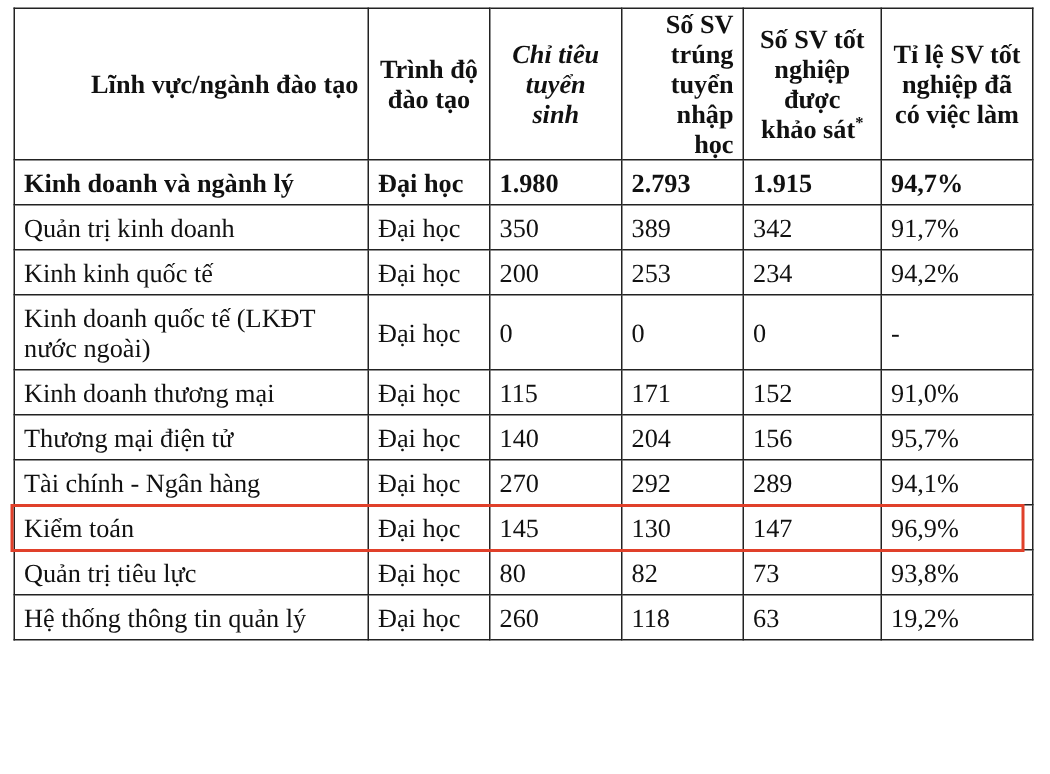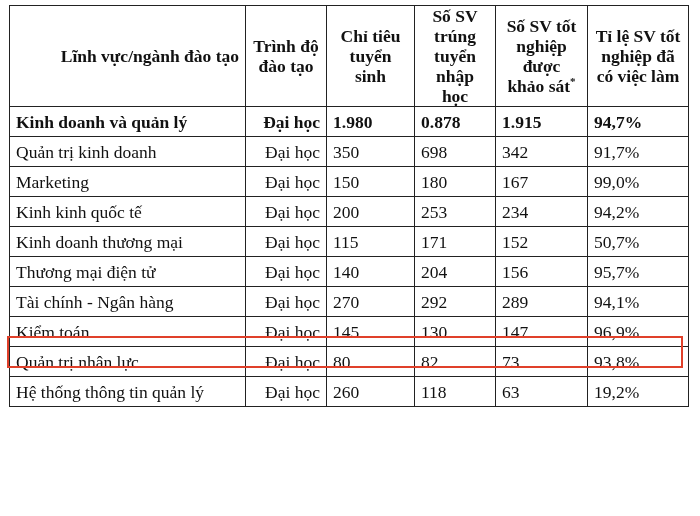--- a/index.html
+++ b/index.html
@@ -7,30 +7,30 @@
          font-family: "Liberation Serif", "DejaVu Serif", serif; color: #111; }
   .topline { position: absolute; left: 0; top: -12px; width: 700px; height: 16px;
              font-size: 16px; font-weight: bold; color: #222; white-space: nowrap; overflow: hidden; }
   table.data { position: absolute; left: 9px; top: 5px; border-collapse: collapse;
                table-layout: fixed; width: 675px; }
   table.data td, table.data th { border: 1.5px solid #222; padding: 0 6px; font-size: 17.5px;
                line-height: 20px; }
   th { font-weight: bold; text-align: center; vertical-align: middle; }
   th.c0 { width: 223px; text-align: right; }
   th.c1 { width: 68px; }
-  th.c2 { width: 75px; }
-  th.c3 { width: 68px; }
+  th.c2 { width: 75px; font-style: italic; }
+  th.c3 { width: 68px; text-align: right; }
   th.c4 { width: 79px; }
   th.c5 { width: 88px; }
   thead tr { height: 85px; }
   tbody tr { height: 30px; }
   tbody tr.tall { height: 50px; }
   td { vertical-align: middle; }
   td.name { text-align: left; }
-  td.level { text-align: right; }
+  td.level { text-align: left; }
   td.num { text-align: left; }
   tr.total td { font-weight: bold; }
   .sup { font-size: 11px; vertical-align: super; line-height: 0; }
   .highlight { position: absolute; left: 7px; top: 320px; width: 676px; height: 32px;
                border: 2.5px solid #e0402a; box-sizing: border-box; pointer-events: none; }
 </style>
 </head>
 <body>
 
 <div class="topline"></div>
@@ -41,58 +41,58 @@
       <th class="c0">Lĩnh vực/ngành đào tạo</th>
       <th class="c1">Trình độ đào tạo</th>
       <th class="c2">Chỉ tiêu tuyển sinh</th>
       <th class="c3">Số SV trúng tuyển nhập học</th>
       <th class="c4"><span>Số SV tốt nghiệp được khảo sát</span><span class="sup">*</span></th>
       <th class="c5">Tỉ lệ SV tốt nghiệp đã có việc làm</th>
     </tr>
   </thead>
   <tbody>
     <tr class="total">
-      <td class="name">Kinh doanh và quản lý</td>
+      <td class="name">Kinh doanh và ngành lý</td>
       <td class="level">Đại học</td>
       <td class="num">1.980</td>
-      <td class="num">0.878</td>
+      <td class="num">2.793</td>
       <td class="num">1.915</td>
       <td class="num">94,7%</td>
     </tr>
     <tr>
       <td class="name">Quản trị kinh doanh</td>
       <td class="level">Đại học</td>
       <td class="num">350</td>
-      <td class="num">698</td>
+      <td class="num">389</td>
       <td class="num">342</td>
       <td class="num">91,7%</td>
-    </tr>
-    <tr>
-      <td class="name">Marketing</td>
-      <td class="level">Đại học</td>
-      <td class="num">150</td>
-      <td class="num">180</td>
-      <td class="num">167</td>
-      <td class="num">99,0%</td>
     </tr>
     <tr>
       <td class="name">Kinh kinh quốc tế</td>
       <td class="level">Đại học</td>
       <td class="num">200</td>
       <td class="num">253</td>
       <td class="num">234</td>
       <td class="num">94,2%</td>
     </tr>
+    <tr class="tall">
+      <td class="name">Kinh doanh quốc tế (LKĐT nước ngoài)</td>
+      <td class="level">Đại học</td>
+      <td class="num">0</td>
+      <td class="num">0</td>
+      <td class="num">0</td>
+      <td class="num">-</td>
+    </tr>
     <tr>
       <td class="name">Kinh doanh thương mại</td>
       <td class="level">Đại học</td>
       <td class="num">115</td>
       <td class="num">171</td>
       <td class="num">152</td>
-      <td class="num">50,7%</td>
+      <td class="num">91,0%</td>
     </tr>
     <tr>
       <td class="name">Thương mại điện tử</td>
       <td class="level">Đại học</td>
       <td class="num">140</td>
       <td class="num">204</td>
       <td class="num">156</td>
       <td class="num">95,7%</td>
     </tr>
     <tr>
@@ -105,21 +105,21 @@
     </tr>
     <tr>
       <td class="name">Kiểm toán</td>
       <td class="level">Đại học</td>
       <td class="num">145</td>
       <td class="num">130</td>
       <td class="num">147</td>
       <td class="num">96,9%</td>
     </tr>
     <tr>
-      <td class="name">Quản trị nhân lực</td>
+      <td class="name">Quản trị tiêu lực</td>
       <td class="level">Đại học</td>
       <td class="num">80</td>
       <td class="num">82</td>
       <td class="num">73</td>
       <td class="num">93,8%</td>
     </tr>
     <tr>
       <td class="name">Hệ thống thông tin quản lý</td>
       <td class="level">Đại học</td>
       <td class="num">260</td>

